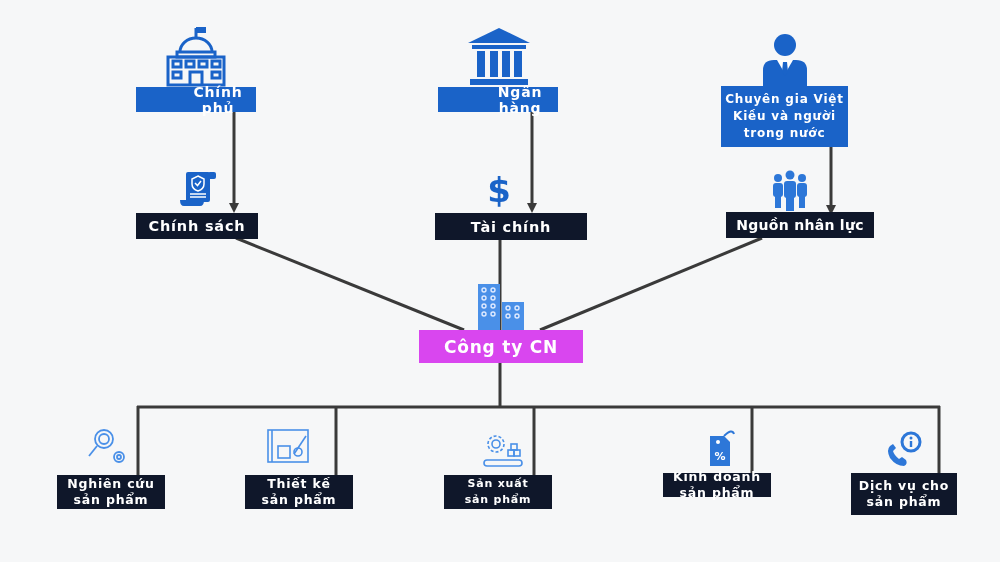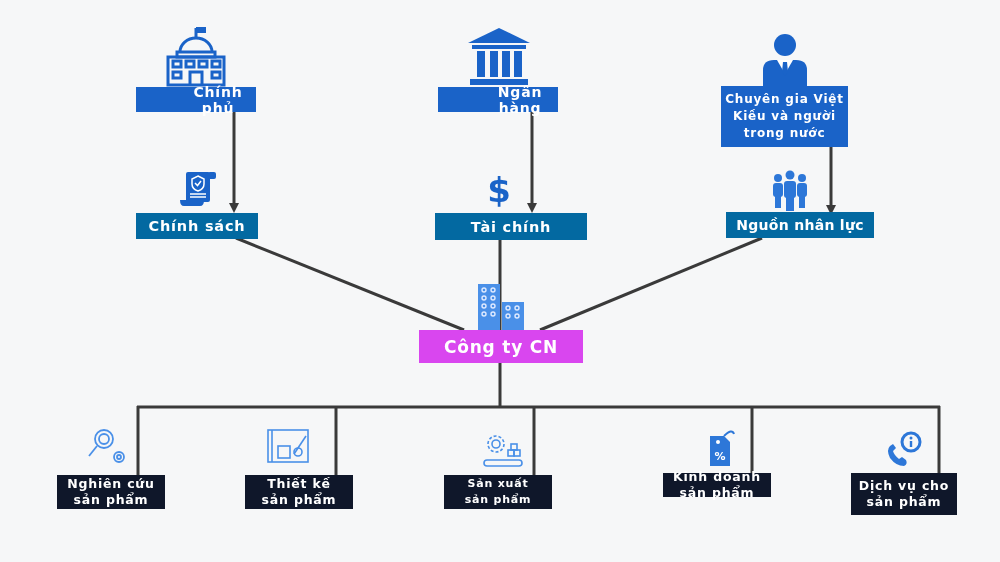--- a/index.html
+++ b/index.html
@@ -13,21 +13,21 @@
   .box {
     position: absolute;
     color: #ffffff;
     font-weight: bold;
     text-align: center;
     display: flex; align-items: center; justify-content: center;
     letter-spacing: 0.8px;
     box-sizing: border-box;
   }
   .dark { background: #1a63c8; padding-left: 44px; }
-  .mid { background: #0369a1; }
+  .mid { background: #0f172a; }
   .light { background: #0f172a; }
   .box span { white-space: pre-line; }
   .icon { position: absolute; }
 </style>
 </head>
 <body>
 
 <svg id="wires" viewBox="0 0 1000 562">
   <defs>
     <marker id="arrow" markerWidth="10" markerHeight="10" refX="5" refY="5" orient="auto" markerUnits="userSpaceOnUse">

